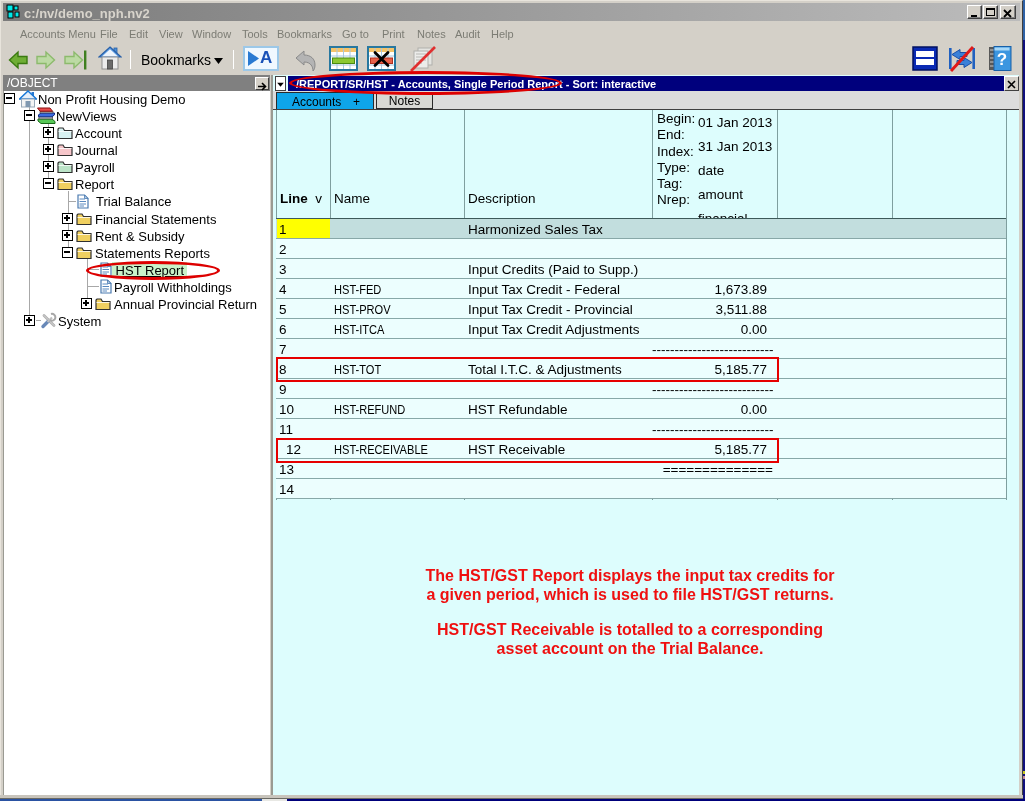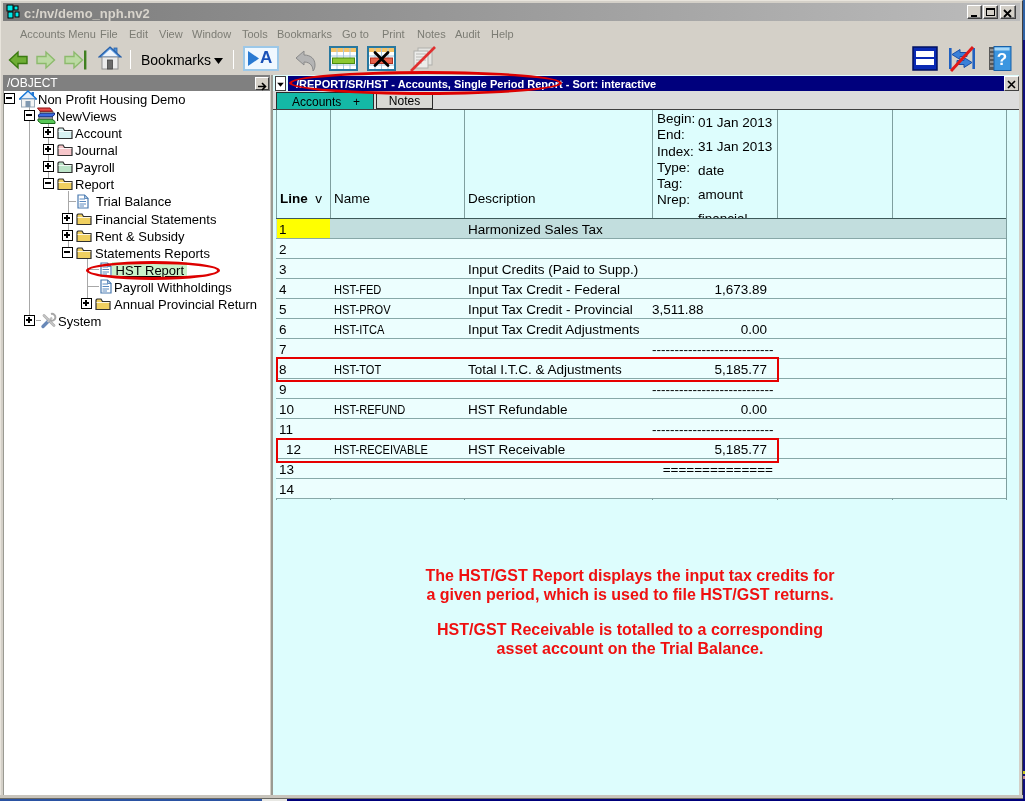--- a/index.html
+++ b/index.html
@@ -23,21 +23,21 @@
 #arrbtn { left:255px; top:77px; width:14px; height:13px; background:#d4d0c8;
   border-top:1px solid #fff; border-left:1px solid #fff; border-right:1px solid #404040; border-bottom:1px solid #404040;}
 #splitline { left:271px; top:75px; width:2px; height:720px; background:#9a9a92; }
 #main { left:273px; top:75px; width:746px; height:720px; background:#ddfdfd; }
 #dropbtn { left:275px; top:76px; width:11px; height:15px; background:#fff; border:1px solid #404040; }
 #navybar { left:288px; top:76px; width:716px; height:15px; background:#00007d; }
 #navytext { left:296px; top:78px; color:#fff; font-weight:bold; font-size:11px; }
 #xbtn { left:1004px; top:76px; width:15px; height:15px; background:#d4d0c8;
   border-top:1px solid #fff; border-left:1px solid #fff; border-right:1px solid #404040; border-bottom:1px solid #404040; }
 #tabrow { left:273px; top:91px; width:746px; height:19px; background:#dcdcdc; }
-#tab1 { left:276px; top:92px; width:98px; height:18px; background:#14b8a6;
+#tab1 { left:276px; top:92px; width:98px; height:18px; background:#0ea5e9;
   border:1px solid #2a2a2a; border-bottom:none; font-size:12px; }
 #tab2 { left:376px; top:92px; width:57px; height:17px; background:#d8d8d4;
   border:1px solid #2a2a2a; font-size:12px; text-align:center; line-height:17px;}
 #tabline { left:273px; top:109px; width:746px; height:1px; background:#404040; }
 #header { left:276px; top:110px; width:730px; height:109px; background:#ddfdfd; }
 .vline { position:absolute; top:110px; width:1px; height:390px; background:#7f9f9f; }
 #hdrbot { left:276px; top:218px; width:730px; height:2px; background:#3c5a5a; }
 .row { position:absolute; left:276px; width:730px; height:20px; background:#ecfefe; border-bottom:1px solid #88a8a8; }
 .cell { position:absolute; font-size:13.5px; color:#000; white-space:pre; }
 #redbox8, #redbox12 { border:2px solid #e60000; left:276px; width:503px; height:25px; background:transparent; z-index:5;}
@@ -199,21 +199,21 @@
 <div class="cell" style="left:468px;top:262px">Input Credits (Paid to Supp.)</div>
 <div class="row" style="top:279px;background:#ecfefe"></div>
 <div class="cell" style="left:279px;top:282px">4</div>
 <div class="cell" style="left:334px;top:282px;transform:scaleX(0.82);transform-origin:left center">HST-FED</div>
 <div class="cell" style="left:468px;top:282px">Input Tax Credit - Federal</div>
 <div class="cell" style="left:652px;top:282px;width:115px;text-align:right">1,673.89</div>
 <div class="row" style="top:299px;background:#ecfefe"></div>
 <div class="cell" style="left:279px;top:302px">5</div>
 <div class="cell" style="left:334px;top:302px;transform:scaleX(0.82);transform-origin:left center">HST-PROV</div>
 <div class="cell" style="left:468px;top:302px">Input Tax Credit - Provincial</div>
-<div class="cell" style="left:652px;top:302px;width:115px;text-align:left">3,511.88</div>
+<div class="cell" style="left:652px;top:302px;width:115px;text-align:right">3,511.88</div>
 <div class="row" style="top:319px;background:#ecfefe"></div>
 <div class="cell" style="left:279px;top:322px">6</div>
 <div class="cell" style="left:334px;top:322px;transform:scaleX(0.82);transform-origin:left center">HST-ITCA</div>
 <div class="cell" style="left:468px;top:322px">Input Tax Credit Adjustments</div>
 <div class="cell" style="left:652px;top:322px;width:115px;text-align:right">0.00</div>
 <div class="row" style="top:339px;background:#ecfefe"></div>
 <div class="cell" style="left:279px;top:342px">7</div>
 <div class="cell" style="left:652px;top:342px;width:121px;text-align:right">---------------------------</div>
 <div class="row" style="top:359px;background:#ecfefe"></div>
 <div class="cell" style="left:279px;top:362px">8</div>

